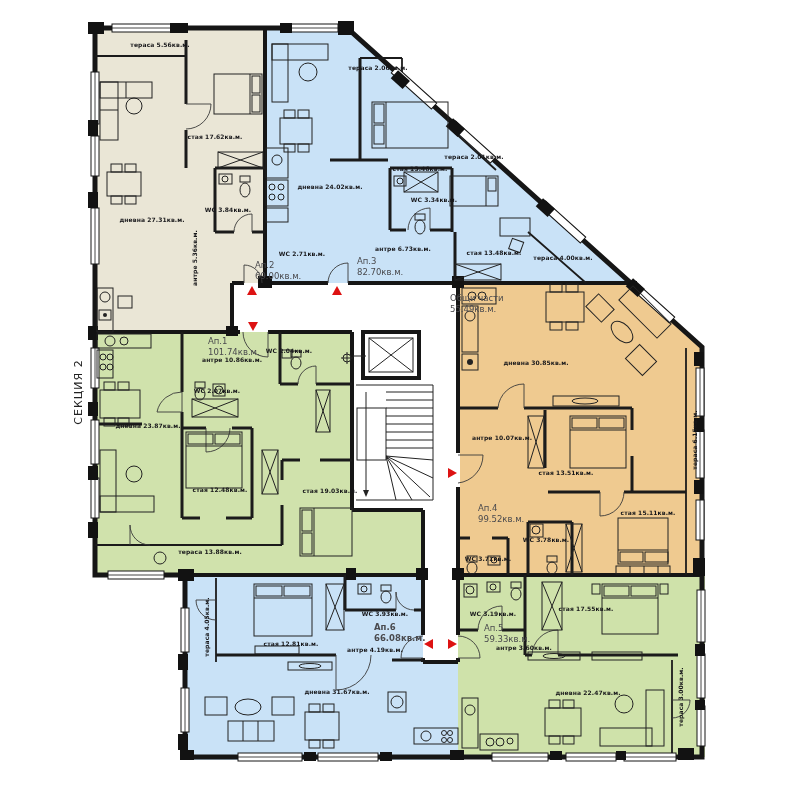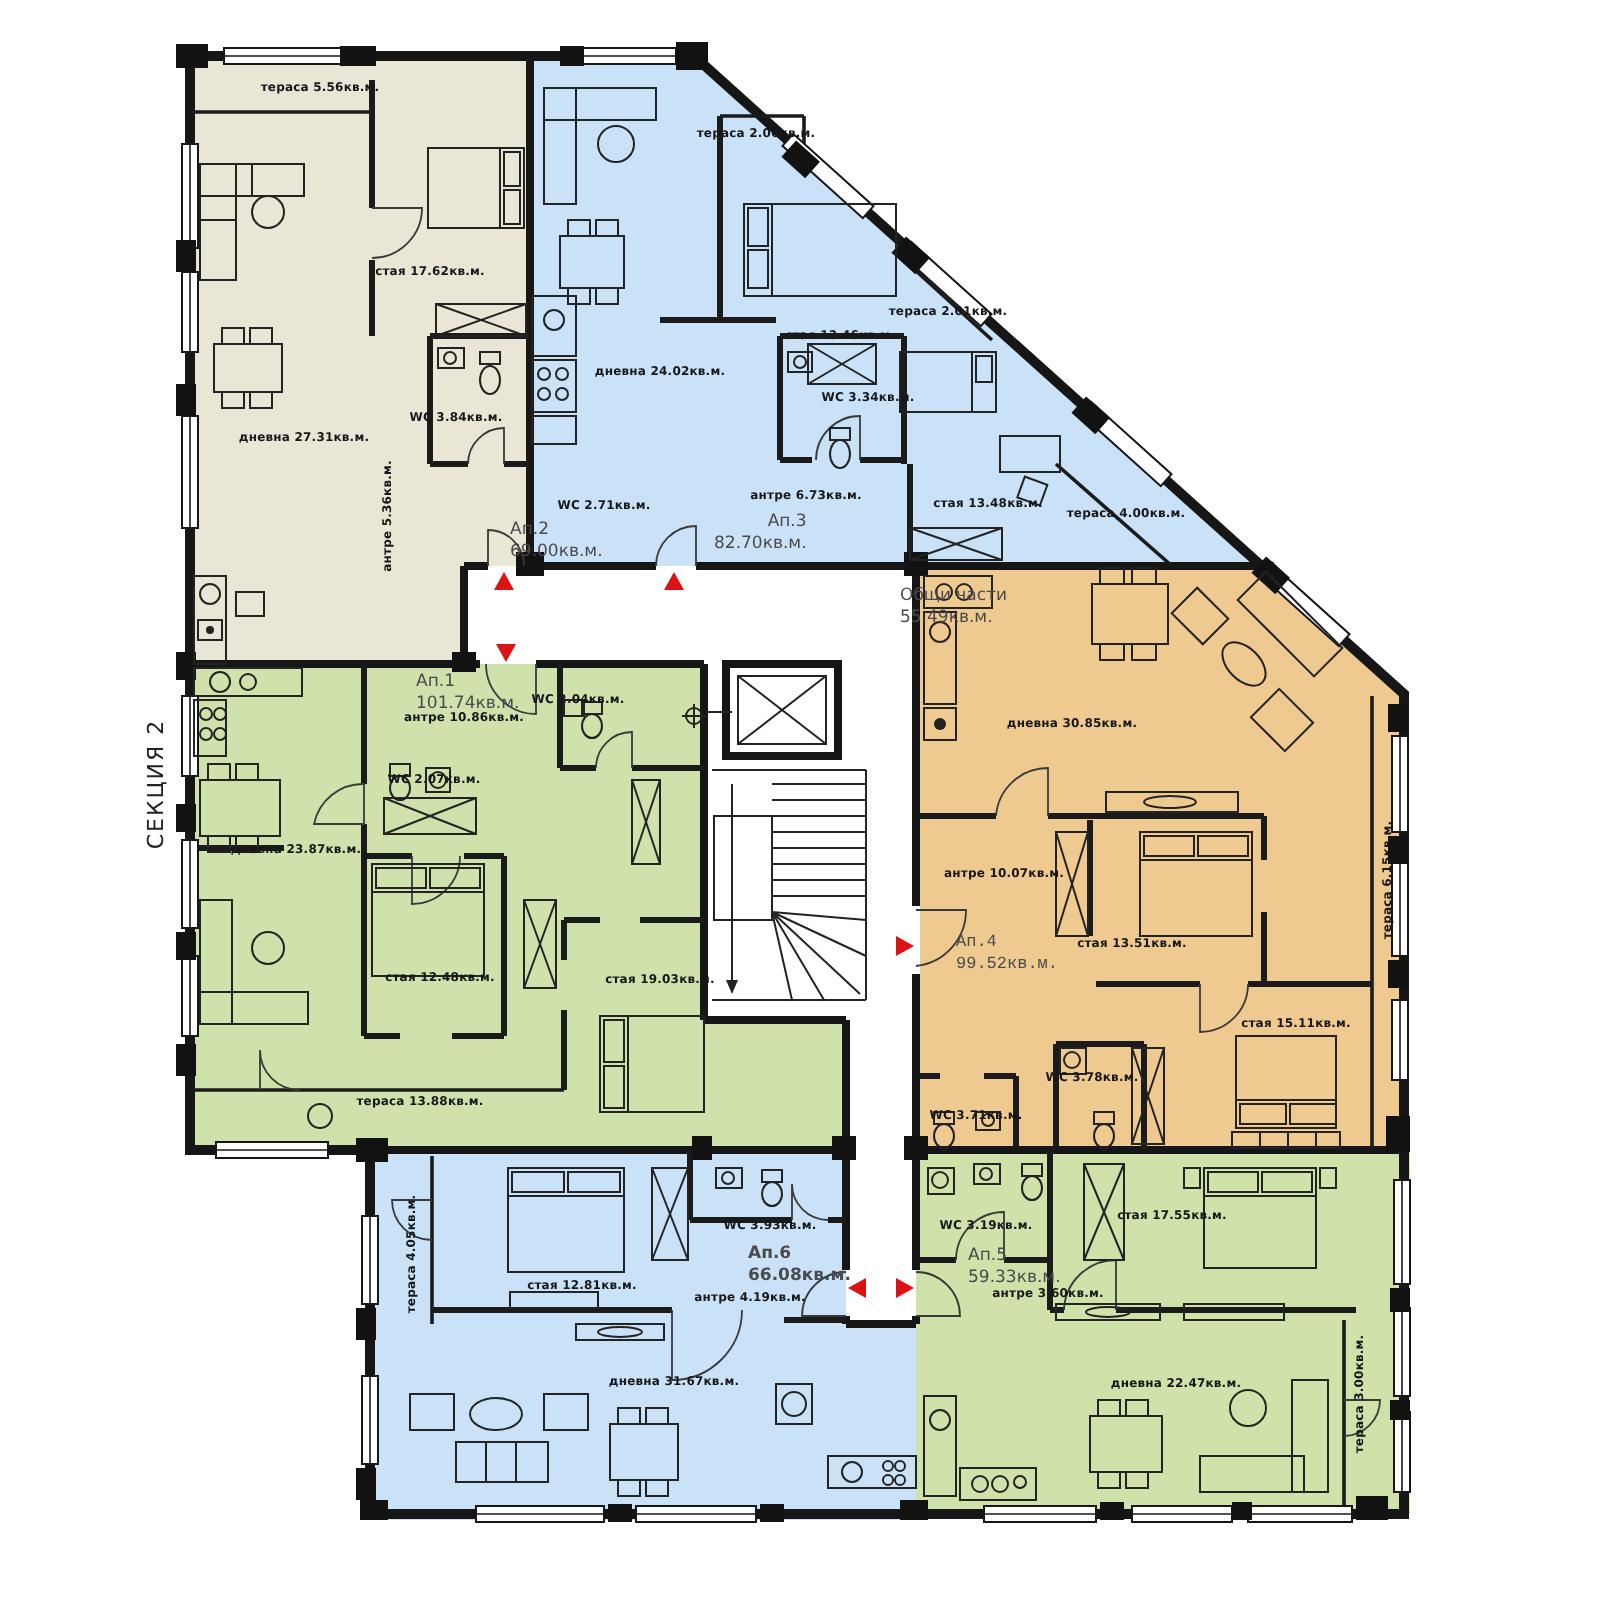--- a/index.html
+++ b/index.html
@@ -489,25 +489,25 @@
   </div>
 
   <div class="al" style="left:208px;top:336px;">
     <span>Ап.1</span>
       <span>101.74кв.м.</span>
     </div>
   <div class="al" style="left:212px;top:260px;margin-left:43px;">
     <span>Ап.2</span>
       <span>69.00кв.м.</span>
     </div>
-  <div class="al" style="left:357px;top:256px;text-align:right;">
+  <div class="al" style="left:357px;top:256px;">
     <span>Ап.3</span>
       <span>82.70кв.м.</span>
     </div>
-  <div class="al" style="left:478px;top:466px;font-family:Liberation Mono, monospace;">
+  <div class="al" style="left:478px;top:503px;">
     <span>Ап.4</span>
       <span>99.52кв.м.</span>
     </div>
   <div class="al" style="left:484px;top:623px;">
     <span>Ап.5</span>
       <span>59.33кв.м.</span>
     </div>
   <div class="al" style="left:374px;top:622px;font-weight:bold;">
     <span>Ап.6</span>
       <span>66.08кв.м.</span>

